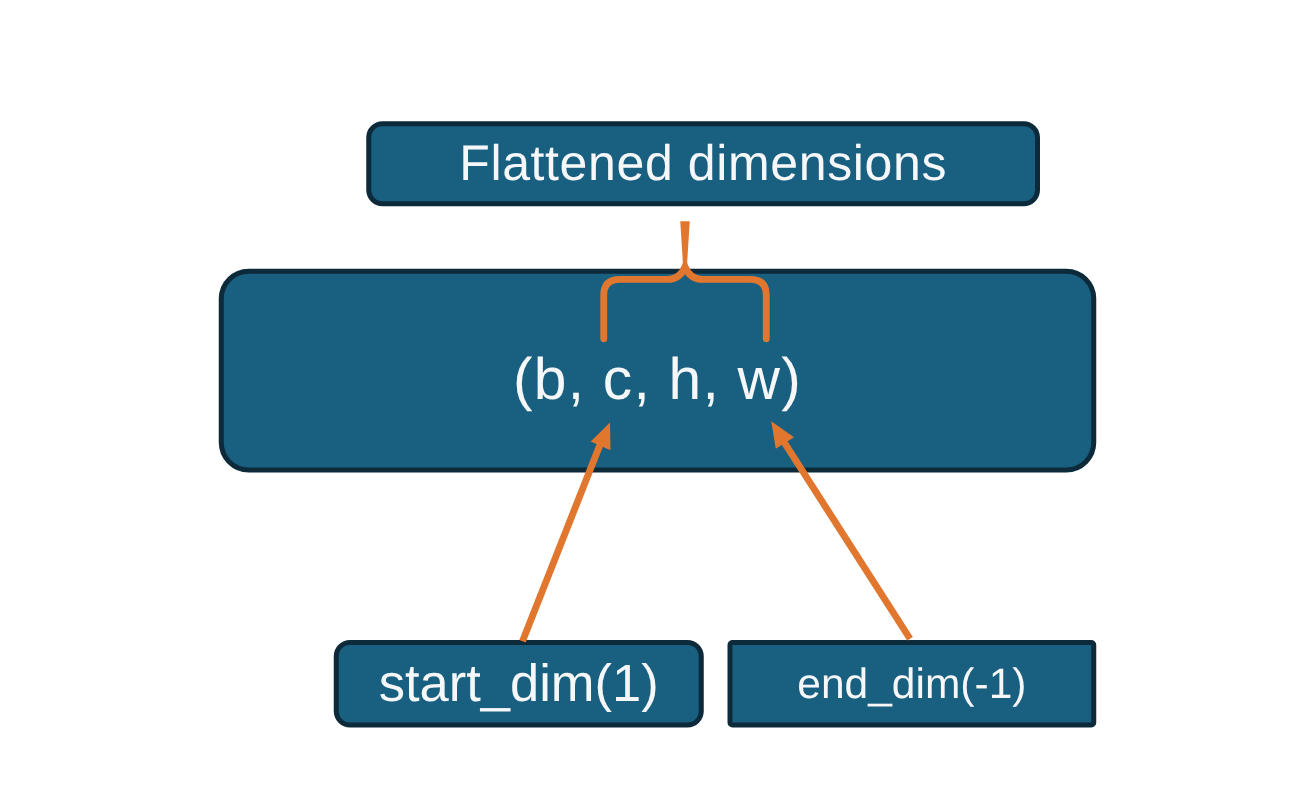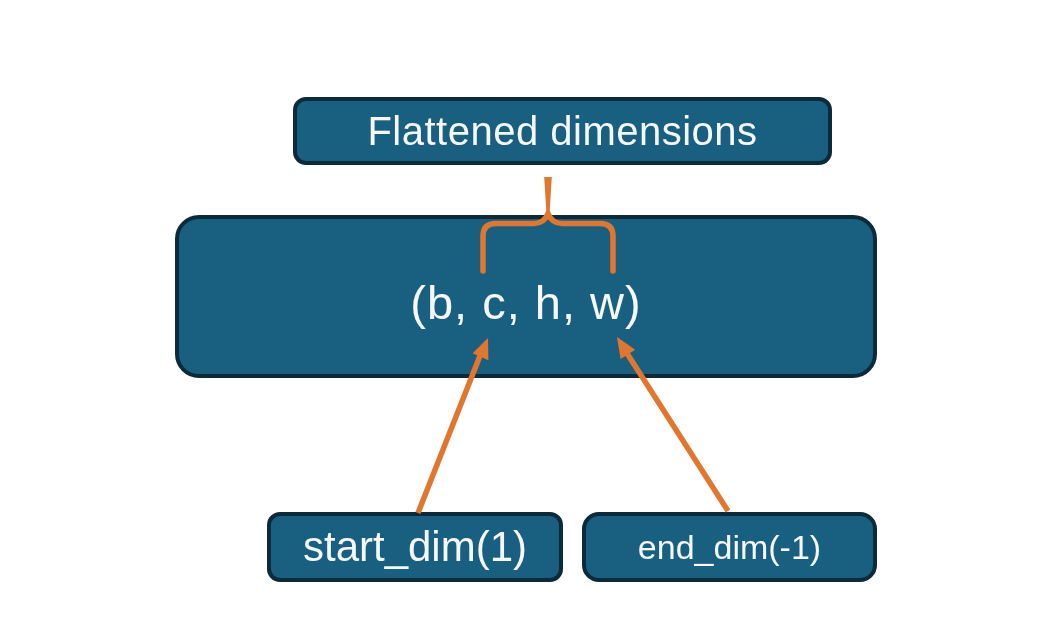--- a/index.html
+++ b/index.html
@@ -43,21 +43,21 @@
   }
   .node-startdim {
     left: 267px; top: 512px;
     width: 296px; height: 70px;
     border-radius: 13px;
     font-size: 42px;
   }
   .node-enddim {
     left: 582px; top: 512px;
     width: 295px; height: 70px;
-    border-radius: 17px;
+    border-radius: 4px;
     font-size: 34px;
   }
   .connector-layer {
     position: absolute;
     left: 0; top: 0;
     width: 1038px; height: 632px;
     pointer-events: none;
   }
   .connector-stroke {
     stroke: var(--connector, #E1772F);

